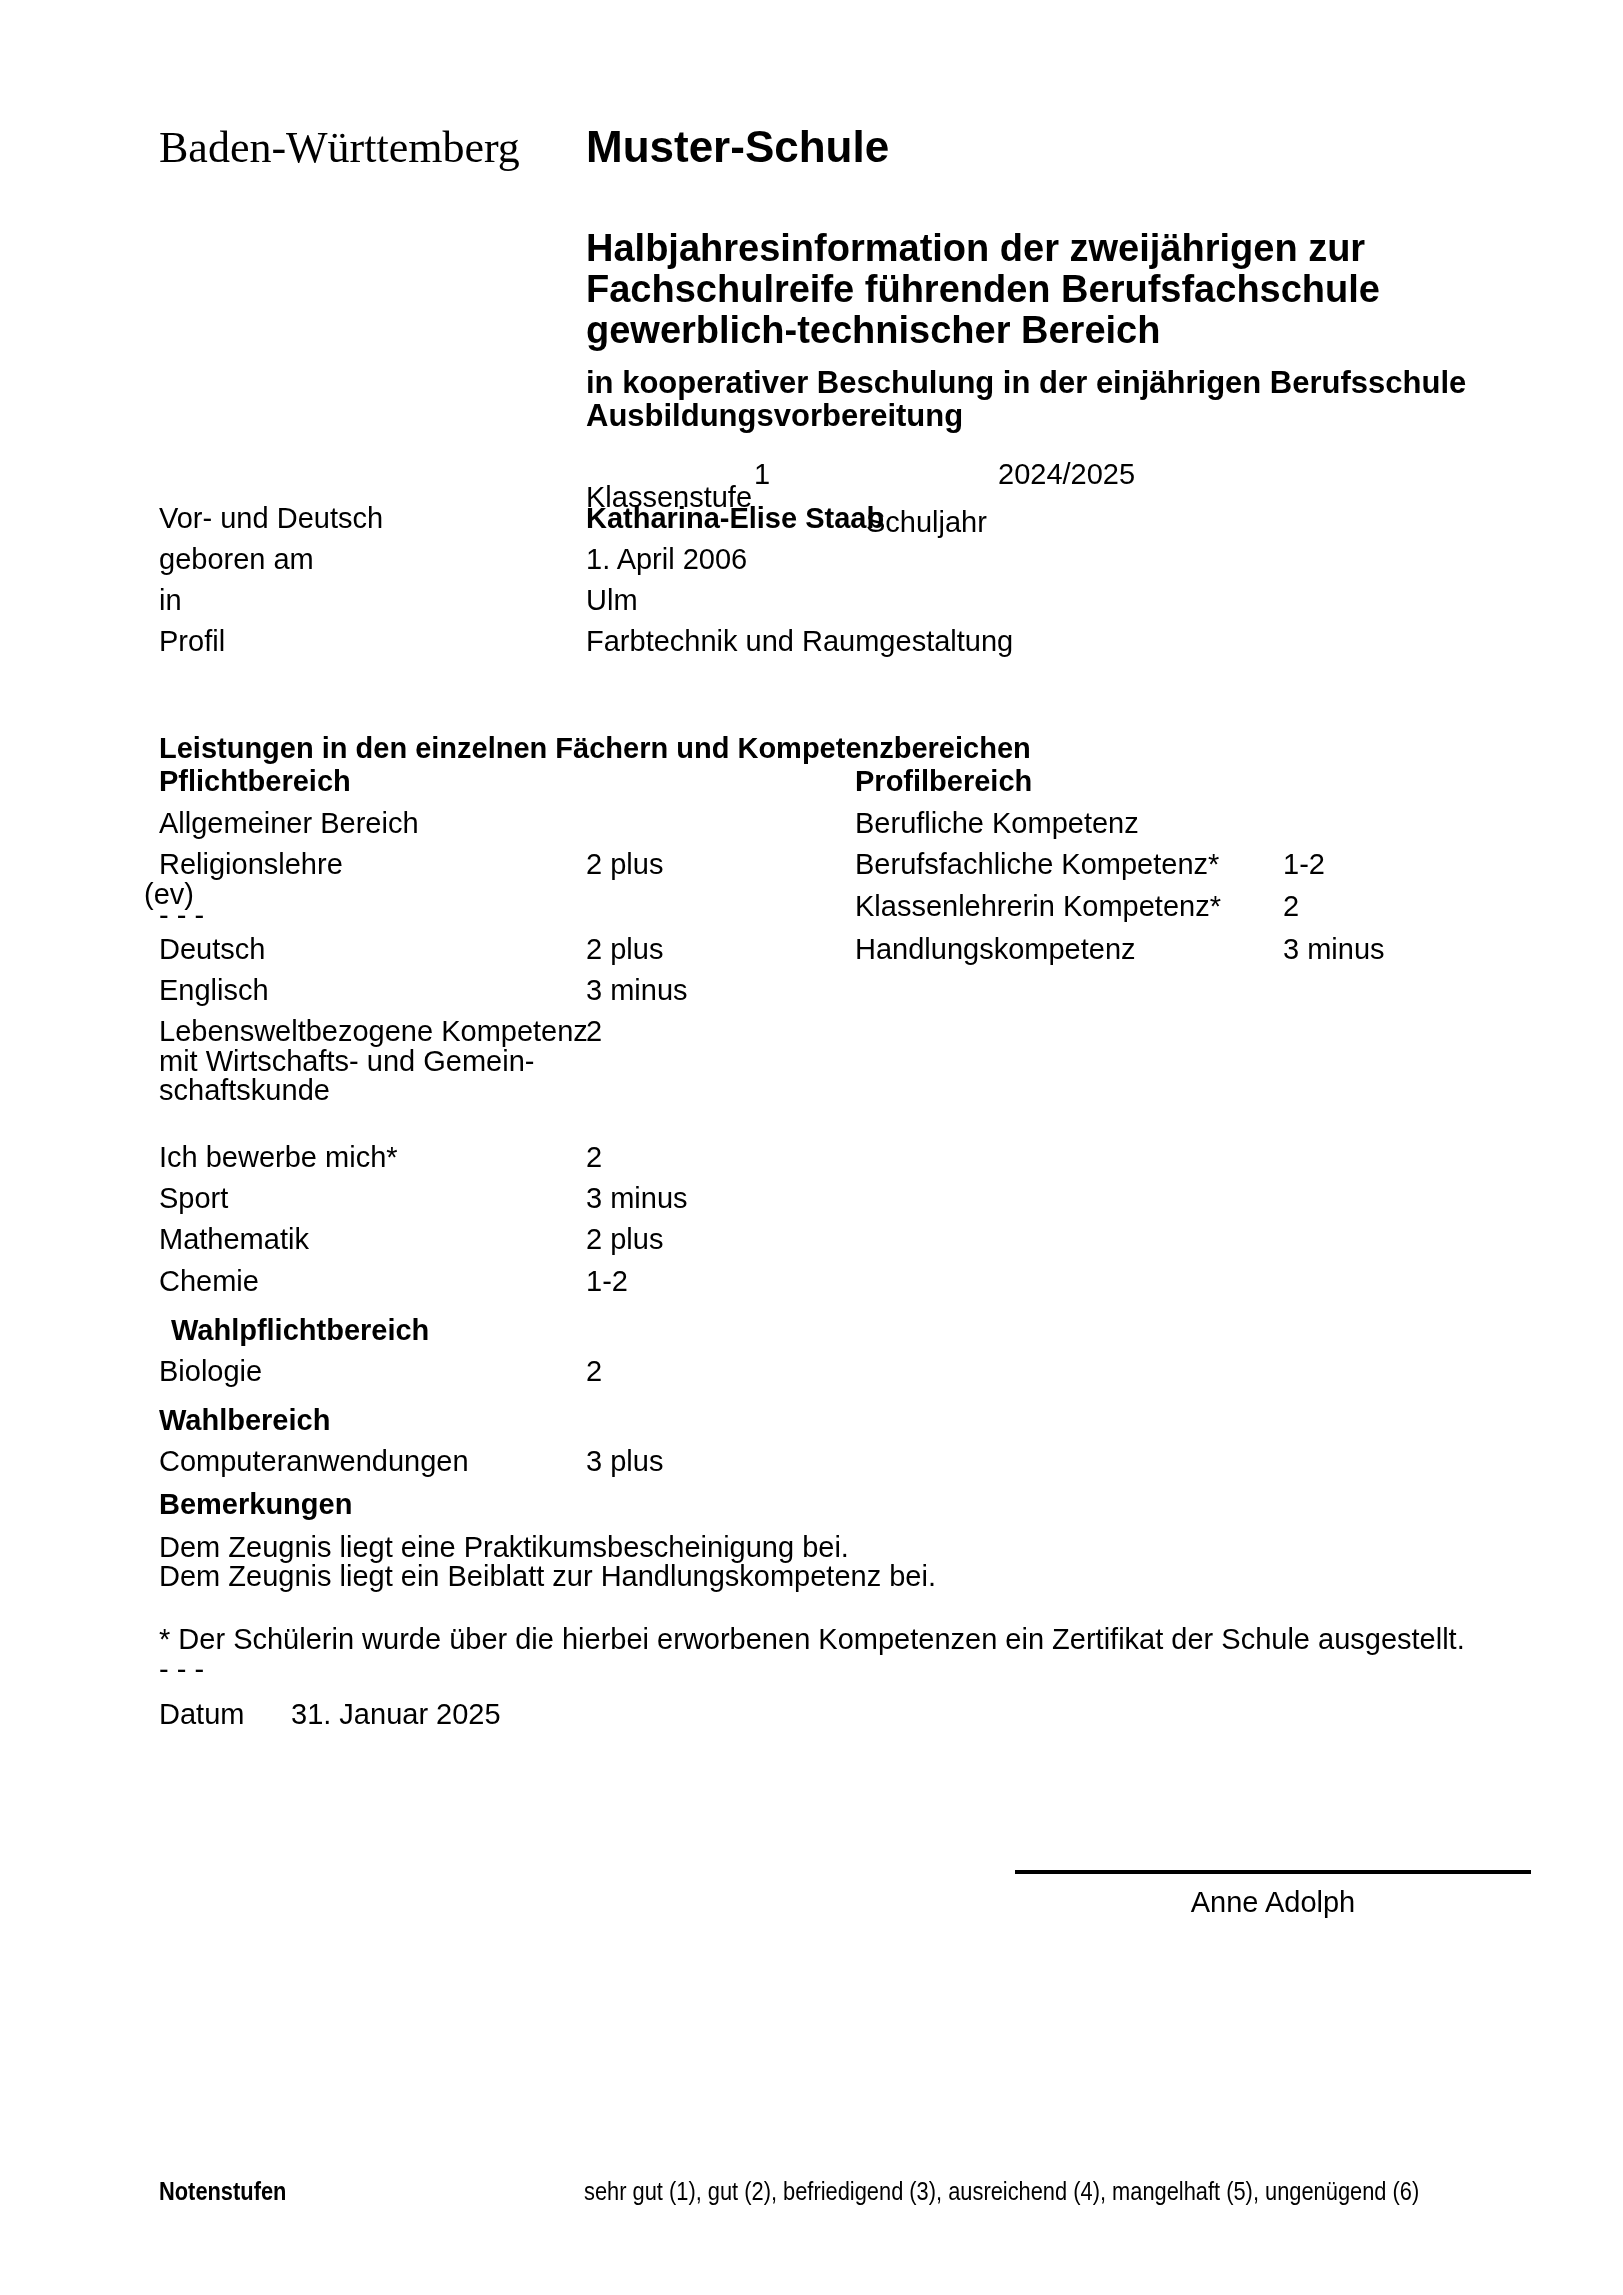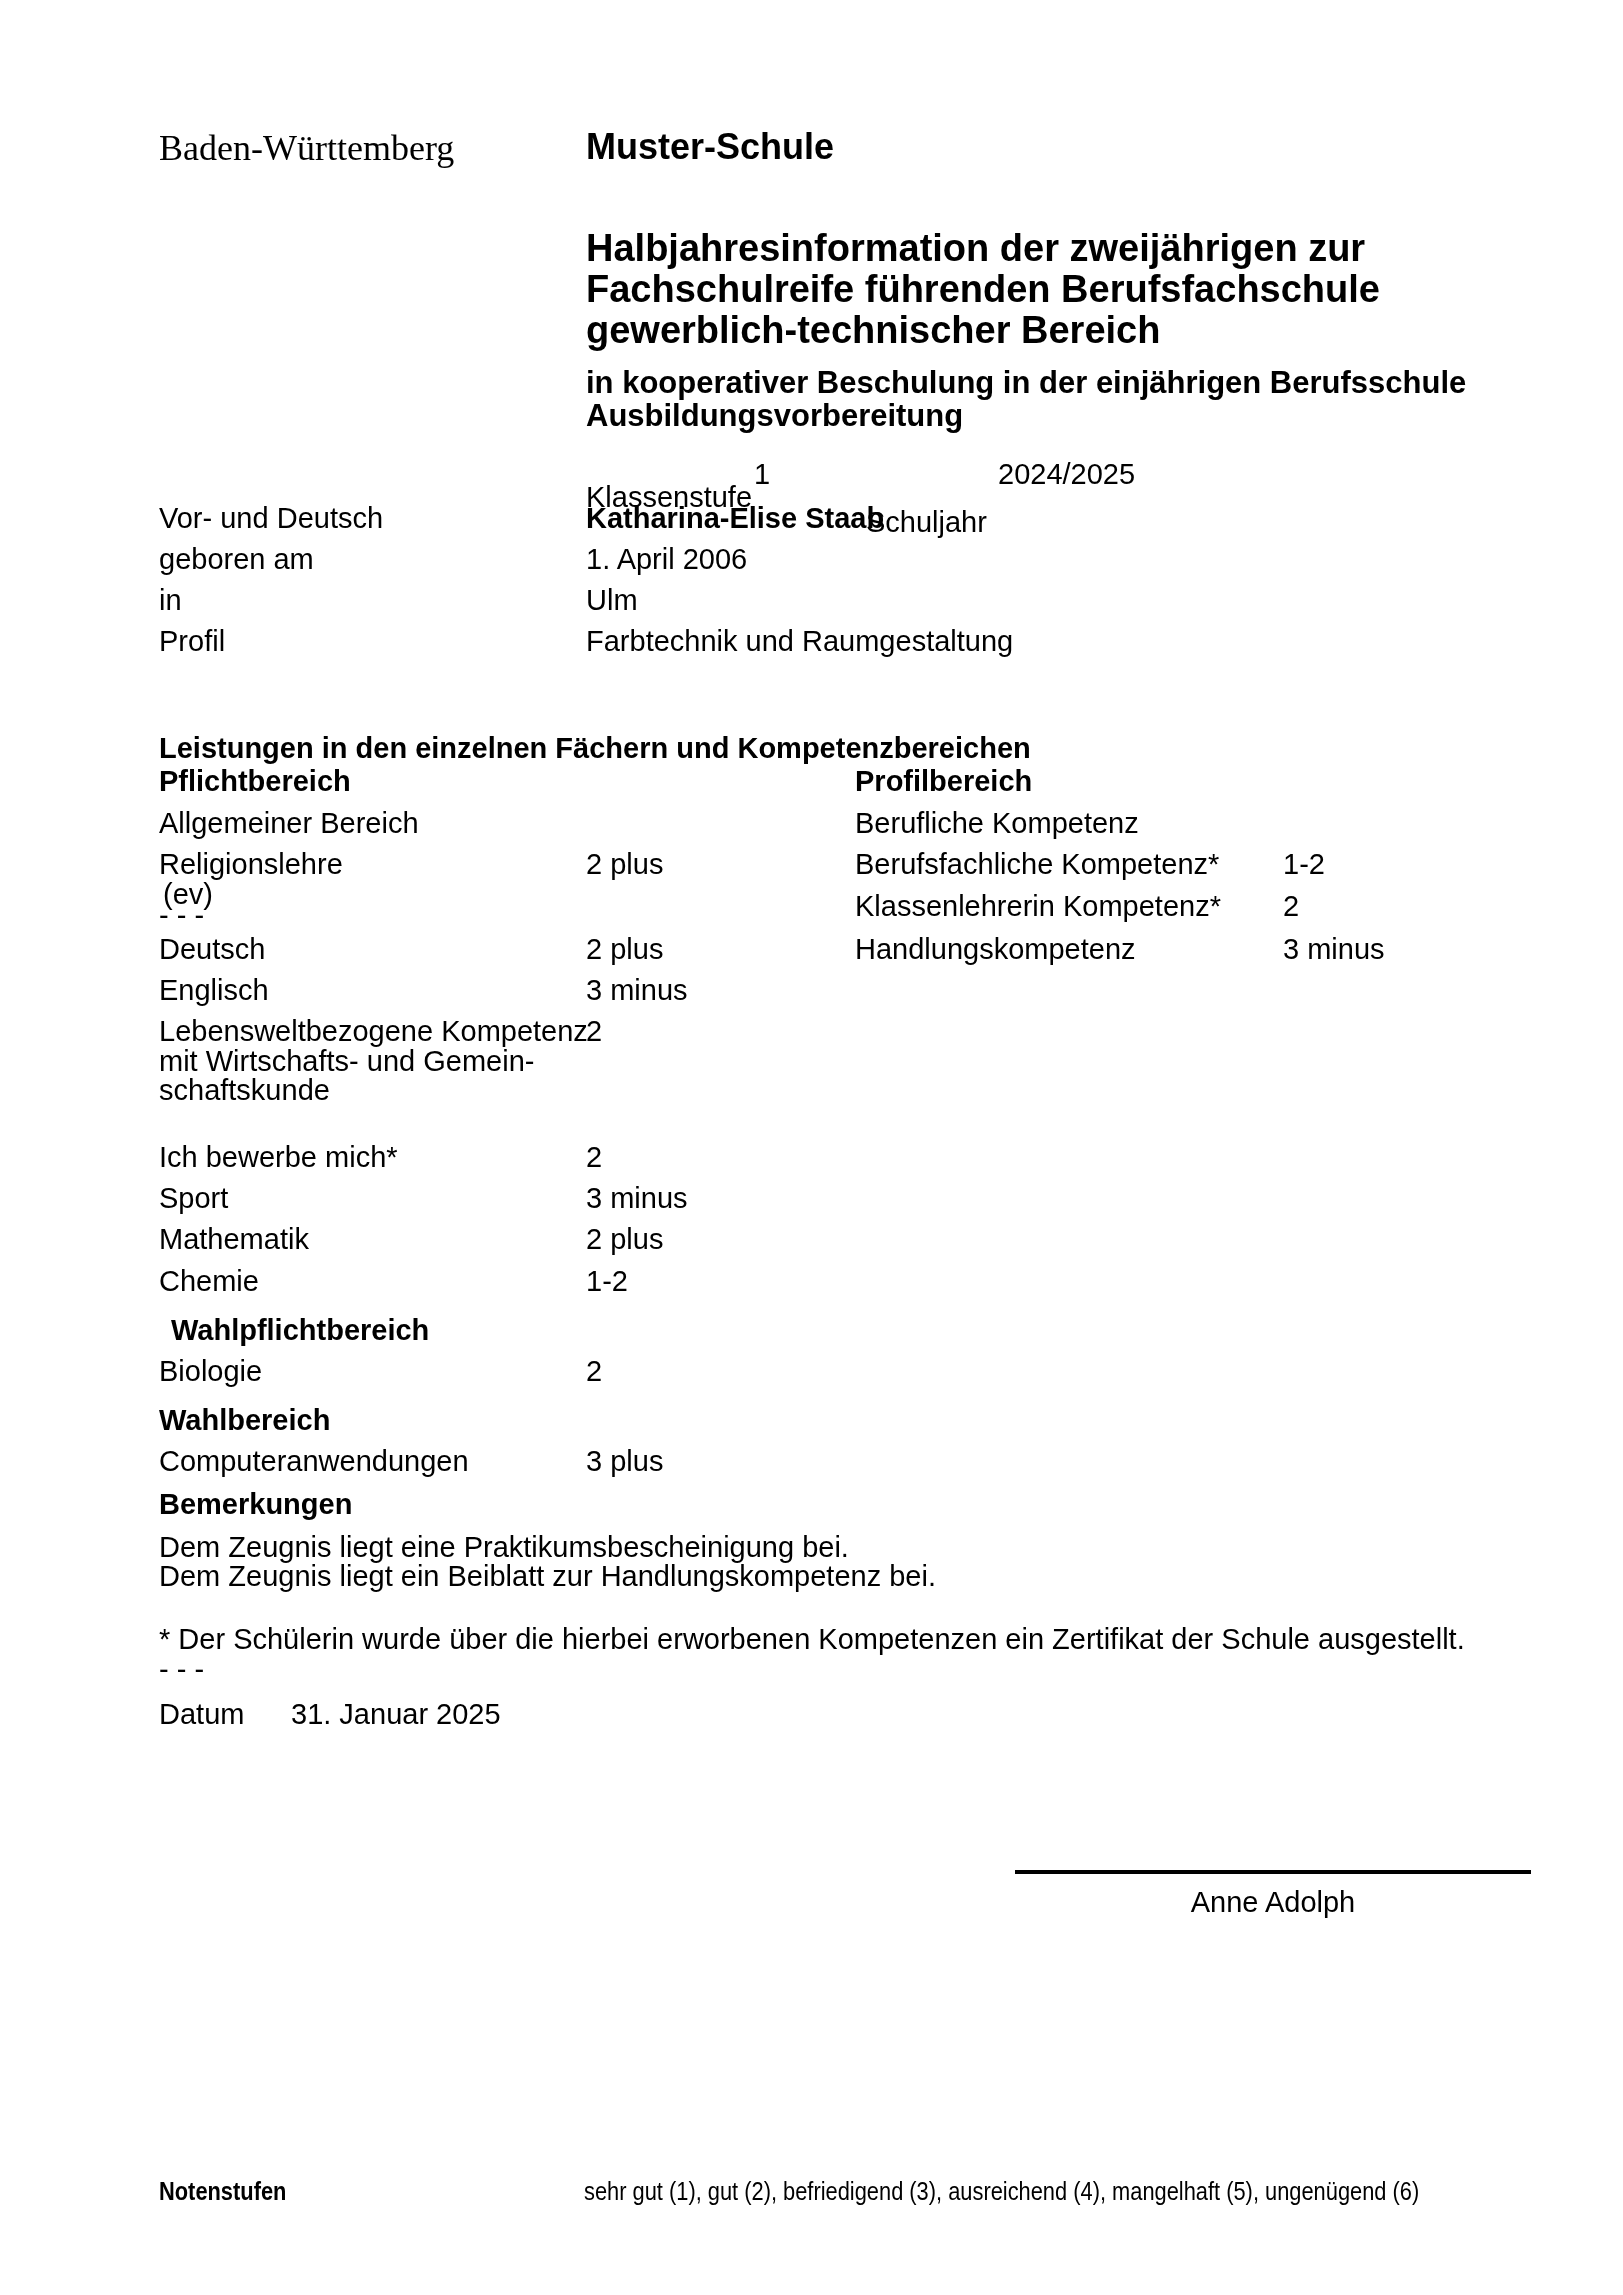--- a/index.html
+++ b/index.html
@@ -7,21 +7,21 @@
     position:relative;
     width:1623px;height:2295px;
     background:#ffffff;
     color:#000;
     font-family:"Liberation Sans","DejaVu Sans",sans-serif;
     overflow:hidden;
   }
   .t{position:absolute;white-space:nowrap;font-size:29px;line-height:34px;}
   .b{font-weight:bold;}
   .serif{font-family:"Liberation Serif","DejaVu Serif",serif;}
-  .head{font-size:36px;}
+  .head{font-size:44px;}
   .title-line{font-size:38px;line-height:41px;font-weight:bold;}
   .subtitle-line{font-size:31px;line-height:33px;font-weight:bold;}
   .small{font-size:26px;}
   .narrow{transform:scaleX(0.84);transform-origin:0 0;}
   .sig-line{position:absolute;left:1015px;top:1870px;width:516px;border-top:4.6px solid #000;}
   .sig-block{position:absolute;left:1015px;width:516px;text-align:center;}
 </style>
 </head>
 <body>
 
@@ -50,21 +50,21 @@
   <div class="t" style="left:159px;top:624px;">Profil</div>
   <div class="t" style="left:586px;top:624px;text-align:center;">Farbtechnik und Raumgestaltung</div>
 
   <div class="t b" style="left:159px;top:723px;margin-top:8px;">Leistungen in den einzelnen Fächern und Kompetenzbereichen</div>
 
   <div class="t b" style="left:159px;top:764px;">Pflichtbereich</div>
   <div class="t" style="left:159px;top:806px;">Allgemeiner Bereich</div>
 
   <div>
     <div class="t" style="left:159px;top:847px;">Religionslehre</div>
-    <div class="t" style="left:163px;top:877px;">(ev)</div>
+    <div class="t" style="left:144px;top:877px;">(ev)</div>
     <div class="t" style="left:159px;top:898px;">- - -</div>
     <div class="t" style="left:586px;top:847px;">2 plus</div>
   </div>
 
   <div>
     <div class="t" style="left:159px;top:932px;">Deutsch</div>
     <div class="t" style="left:586px;top:932px;">2 plus</div>
   </div>
 
   <div>

